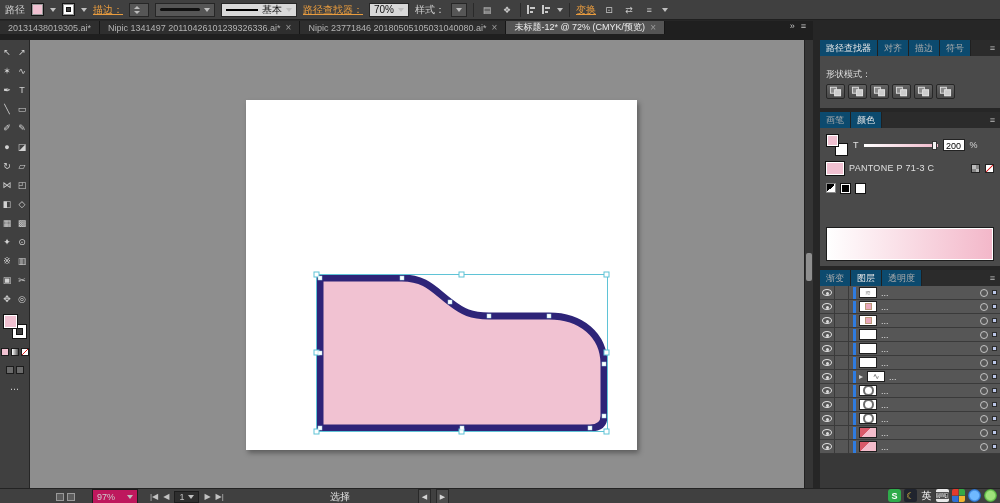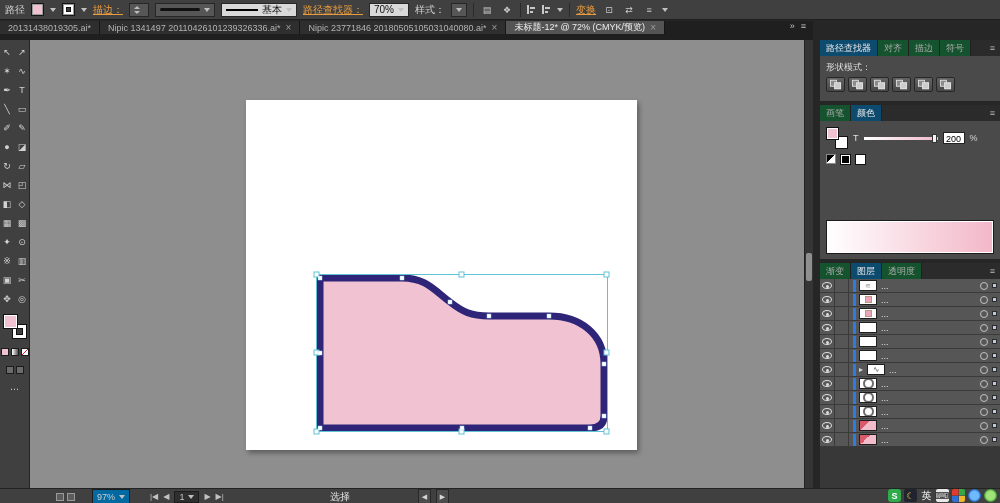--- a/index.html
+++ b/index.html
@@ -67,24 +67,24 @@
   .bbox{fill:none;stroke-width:1;}
   .handle{fill:#fff;stroke:#5fc3d6;stroke-width:1;}
   .anchor{fill:#fff;stroke:#9fd8e4;stroke-width:.5;}
   .vscroll{position:absolute;right:0;top:0;width:9px;height:448px;background:#353535;border-left:1px solid #222;}
   .vscroll .thumb{position:absolute;left:1px;right:1px;top:213px;height:28px;background:#8f8f8f;border-radius:2px;}
 
   
   .right{position:absolute;left:820px;top:40px;width:180px;height:448px;background:#262626;
     display:flex;flex-direction:column;gap:4px;font-size:9px;color:#d5d5d5;}
   .panel-tabs{height:16px;display:flex;align-items:stretch;background:#2b2b2b;}
-  .ptab{padding:0 6px;display:flex;align-items:center;background:#14532d;color:#ababab;border-right:1px solid #202020;cursor:pointer;}
+  .ptab{padding:0 6px;display:flex;align-items:center;background:#0c4a6e;color:#ababab;border-right:1px solid #202020;cursor:pointer;}
   .ptab.active{background:#0c4a6e;color:#e8e8e8;font-family:Liberation Mono, monospace;}
   .panel-menu{margin-left:auto;display:flex;align-items:center;padding:0 5px;color:#bdbdbd;}
-  .pf-body{background:#4a4a4a;padding:3px 6px 5px 6px;}
+  .pf-body{background:#4a4a4a;padding:10px 6px 5px 6px;}
   .pf-label{margin:2px 0 3px 0;color:#dcdcdc;}
   .pf-row{display:flex;align-items:center;gap:3px;margin-bottom:4px;}
   .pf-btn{width:22px;height:17px;background:linear-gradient(#636363,#484848);border:1px solid #272727;border-radius:2px;
     display:inline-flex;align-items:center;justify-content:center;cursor:pointer;}
   .pf-btn.sm{width:19px;height:15px;}
   .pfi{position:relative;width:13px;height:11px;display:inline-block;}
   .pfi i{position:absolute;width:8px;height:8px;border:1px solid #e3e3e3;background:#8b8b8b;left:0;top:0;}
   .pfi i + i{left:5px;top:3px;background:#cccccc;}
   .pf-btn.sm .pfi{transform:scale(.85);}
   .expand-btn{margin-left:auto;height:17px;padding:0 9px;background:linear-gradient(#7a7a7a,#555);border:1px solid #272727;
@@ -133,21 +133,21 @@
   .lname{flex:1;color:#e2e2e2;padding-left:4px;overflow:hidden;}
   .ltarget{width:8px;height:8px;border:1px solid #c4c4c4;border-radius:50%;margin-right:4px;display:inline-block;}
   .lsel{width:5px;height:5px;background:#bcc8ea;border:1px solid #2c2c2c;margin-right:3px;display:inline-block;}
 
   
   .statusbar{position:absolute;left:0;top:488px;width:1000px;height:15px;background:#404040;border-top:1px solid #232323;
     font-size:9px;color:#cfcfcf;}
   .statusbar>span{position:absolute;top:0;height:15px;display:inline-flex;align-items:center;}
   .sbm-icon{width:8px;height:8px;border:1px solid #9a9a9a;background:#5c5c5c;margin-right:3px;display:inline-block;}
   .sb-mini{left:56px;}
-  .sb-zoom{left:92px;width:38px;background:#0369a1;border:1px solid #1d1d1d;padding:0 4px;justify-content:space-between;}
+  .sb-zoom{left:92px;width:46px;background:#be185d;border:1px solid #1d1d1d;padding:0 4px;justify-content:space-between;}
   .sb-nav{left:150px;gap:5px;color:#c2c2c2;font-size:8px;}
   .nav-field{background:#2e2e2e;border:1px solid #1d1d1d;height:12px;padding:0 4px;display:inline-flex;align-items:center;gap:4px;font-size:9px;}
   .sb-tool{left:330px;color:#e3e3e3;font-size:10px;}
   .sb-arr1{left:418px;}.sb-arr2{left:436px;}
   .sb-arr1,.sb-arr2{width:13px;height:13px;top:1px;background:#4c4c4c;border:1px solid #282828;justify-content:center;font-size:7px;color:#d5d5d5;}
   .layers-count{left:822px;color:#e0e0e0;margin-top:36px;}
 
   
   .tray{position:absolute;right:0;top:488px;height:15px;display:flex;align-items:center;gap:3px;padding-right:3px;}
   .tray .ticon{width:13px;height:13px;border-radius:2px;display:inline-flex;align-items:center;justify-content:center;font-size:9px;}
@@ -382,20 +382,26 @@
               <span class="p-stroke"></span>
               <span class="p-fill"></span>
             </span>
           <span class="tint-t">T</span>
           <span class="tint-slider">
               <span class="knob"></span>
             </span>
           <span class="tint-val">200</span>
           <span>%</span>
         </div>
+        <div class="c-row2">
+          <span class="pantone-chip"></span>
+          <span class="pantone-name">PANTONE P 71-3 C</span>
+          <span class="mini grid"></span>
+          <span class="mini none"></span>
+        </div>
         <div class="c-row3">
           <span class="bwp"></span>
           <span class="chip black"></span>
           <span class="chip white"></span>
         </div>
         <div class="ramp" style="background: linear-gradient(90deg, rgb(255, 255, 255), rgb(243, 183, 201));"></div>
       </div>
     </div>
 
     <div class="panel layers-panel">

